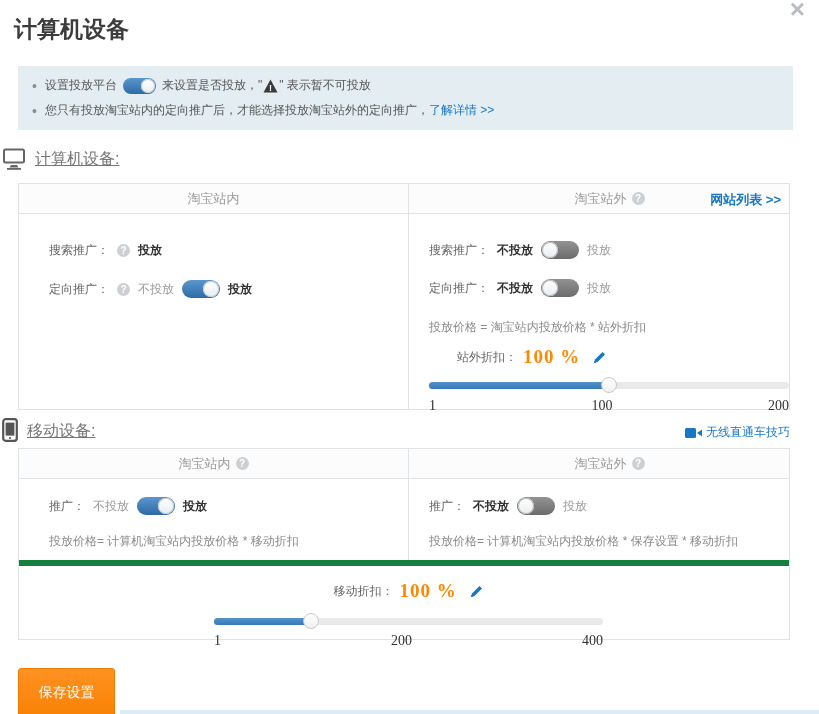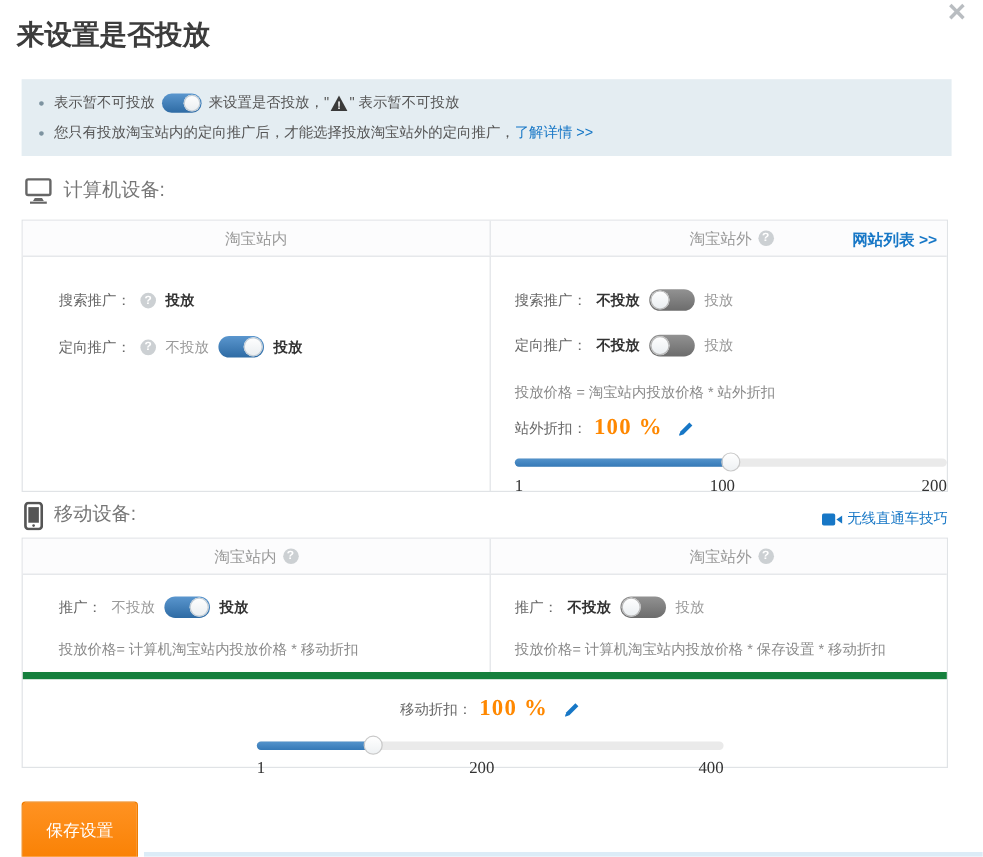--- a/index.html
+++ b/index.html
@@ -16,22 +16,22 @@
   .page-title { position:absolute; left:14px; top:14px; font-size:23px; color:#3c3c3c; }
 
   .notice { position:absolute; left:18px; top:66px; width:775px; height:64px;
             background:#e4edf2; padding:7px 14px; }
   .notice-line { display:flex; align-items:center; height:25px; color:#555; font-size:12px; }
   .bullet { color:#7d93a0; margin-right:8px; font-size:14px; }
   .warn-svg { margin:0 1px; vertical-align:-2px; }
 
   a.lnk { color:#1777c6; text-decoration:none; cursor:pointer; }
 
-  .sec-head { position:absolute; left:20px; display:flex; align-items:flex-start; gap:9px;
-              font-size:16px; color:#767676; }
+  .sec-head { position:absolute; left:2px; display:flex; align-items:flex-end; gap:9px;
+              font-size:16px; color:#767676;text-decoration:underline; }
   .sec-head svg { display:block; }
   #comp-head { top:148px; }
   #mob-head  { top:418px; }
   .tips-link { position:absolute; right:29px; top:424px; font-size:12px;
                display:flex; align-items:center; gap:4px; text-decoration:underline; }
 
   .grid-table { position:absolute; left:18px; width:772px; border:1px solid #e0e3e6; background:#fff; }
   #table1 { top:183px; height:227px; }
   #table2 { top:448px; height:192px; }
   .t-header { display:flex; height:30px; background:#fcfcfd; border-bottom:1px solid #e0e3e6;gap:21px; }
@@ -80,21 +80,21 @@
                   cursor:pointer; }
   .slider-labels { display:flex; justify-content:space-between; color:#333; font-size:14px;
                    margin-top:9px; }
 
   
   .c1l { padding:25px 0 0 30px; }
   .c1l .row { margin-bottom:17px; height:22px; }
   .c1r { padding:25px 0 0 20px; }
   .c1r .row { margin-bottom:16px; height:22px; }
   .c1r .formula { margin:20px 0 0 0; }
-  .c1r .disc-line { margin-top:10px; }
+  .c1r .disc-line { margin-top:10px;margin-left:28px; }
   .c1r .slider-wrap { width:360px; margin-top:14px; }
 
   
   .c2l,.c2r { padding:16px 0 0 30px; }
   .c2r { padding-left:20px; }
   .c2l .row,.c2r .row { height:22px; }
   .c2l .formula,.c2r .formula { margin-top:16px; }
 
   .merged { border-top:6px solid #15803d; height:78px; position:relative; }
   .merged .disc-line { position:absolute; left:195px; top:14px; width:389px;
@@ -107,26 +107,26 @@
               border-radius:3px; color:#fff; font-size:14px; cursor:pointer;
               font-family:inherit; }
   .bottom-strip { position:absolute; left:120px; top:710px; width:699px; height:4px;
                   background:#dcecf7; }
 </style>
 </head>
 <body>
 
 <div class="close-x">×</div>
 
-<h1 class="page-title">来设置是否投放</h1>
+<h1 class="page-title">计算机设备</h1>
 
 <div class="notice">
   <div class="notice-line">
     <span class="bullet">•</span>
-    <span>表示暂不可投放</span>
+    <span>设置投放平台</span>
     <span class="toggle mini on">
         <span class="knob"></span>
       </span>
     <span>来设置是否投放，"</span>
     <svg class="warn-svg" width="15" height="14" viewBox="0 0 15 14">
         <path d="M7.5 0.5 L14.5 13.5 H0.5 Z" fill="#3a3a3a"></path>
         <text x="7.5" y="11.5" font-size="9" font-weight="bold" fill="#fff" text-anchor="middle">!</text>
       </svg>
     <span>" 表示暂不可投放</span>
   </div>

